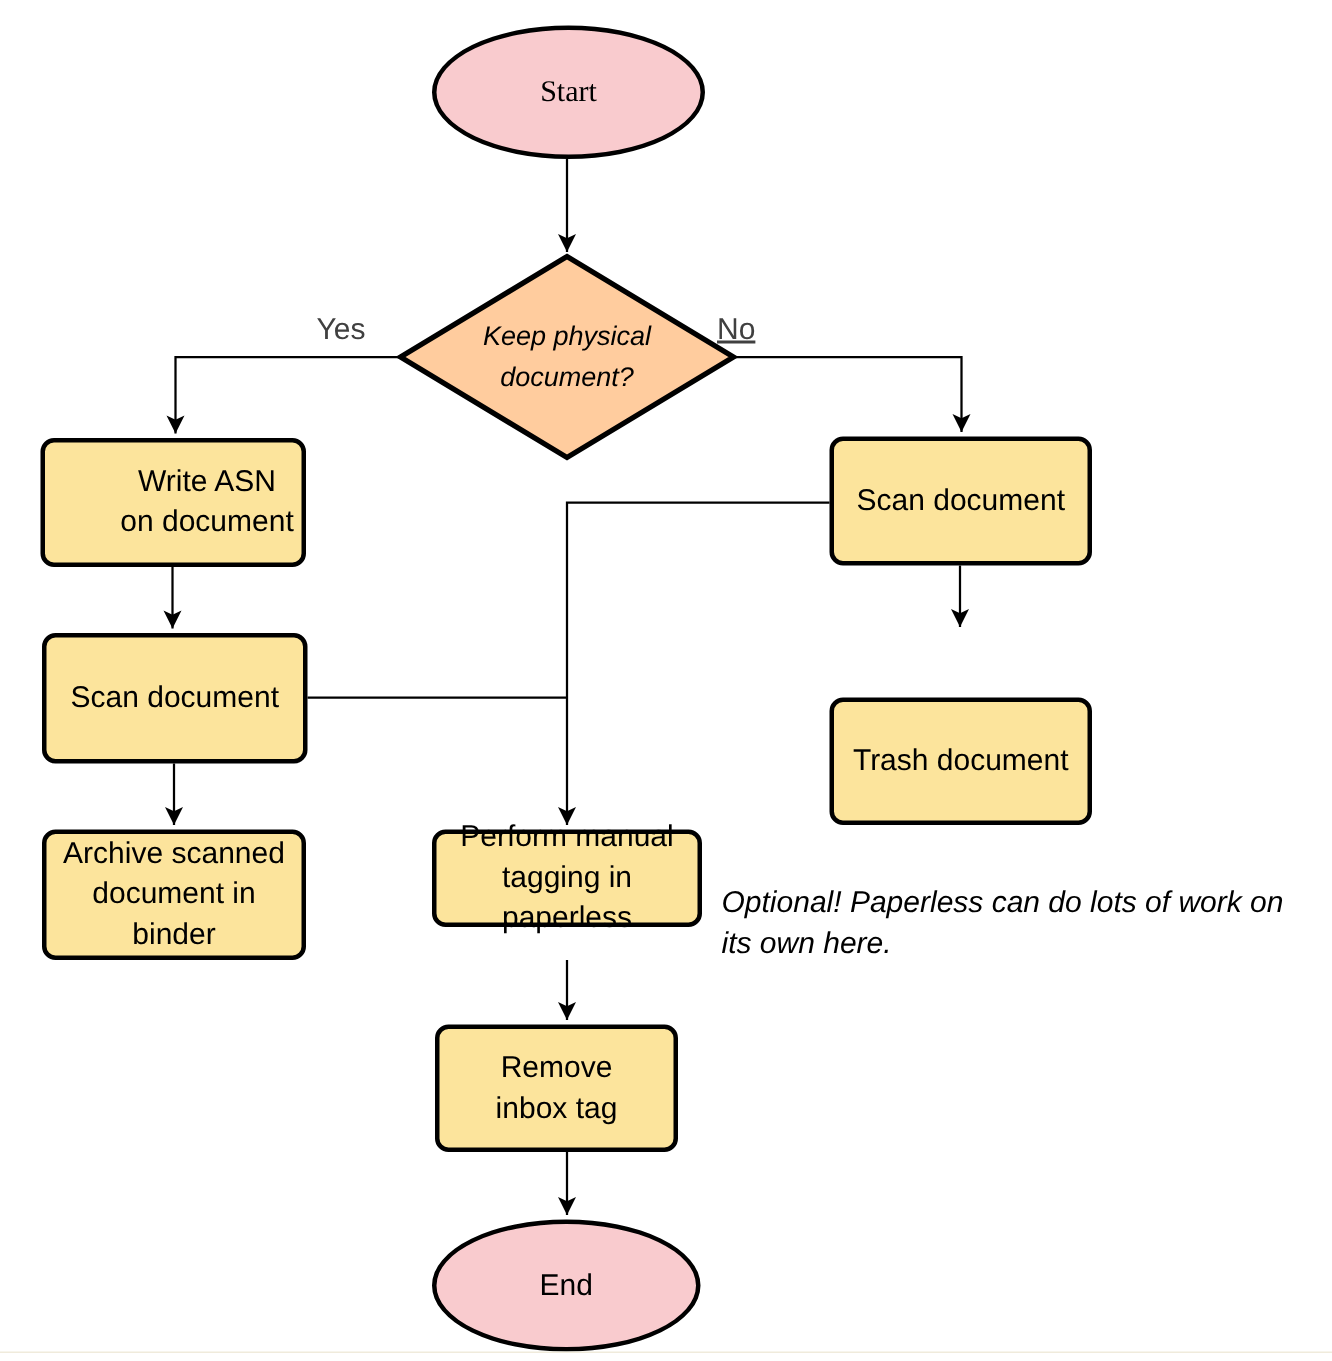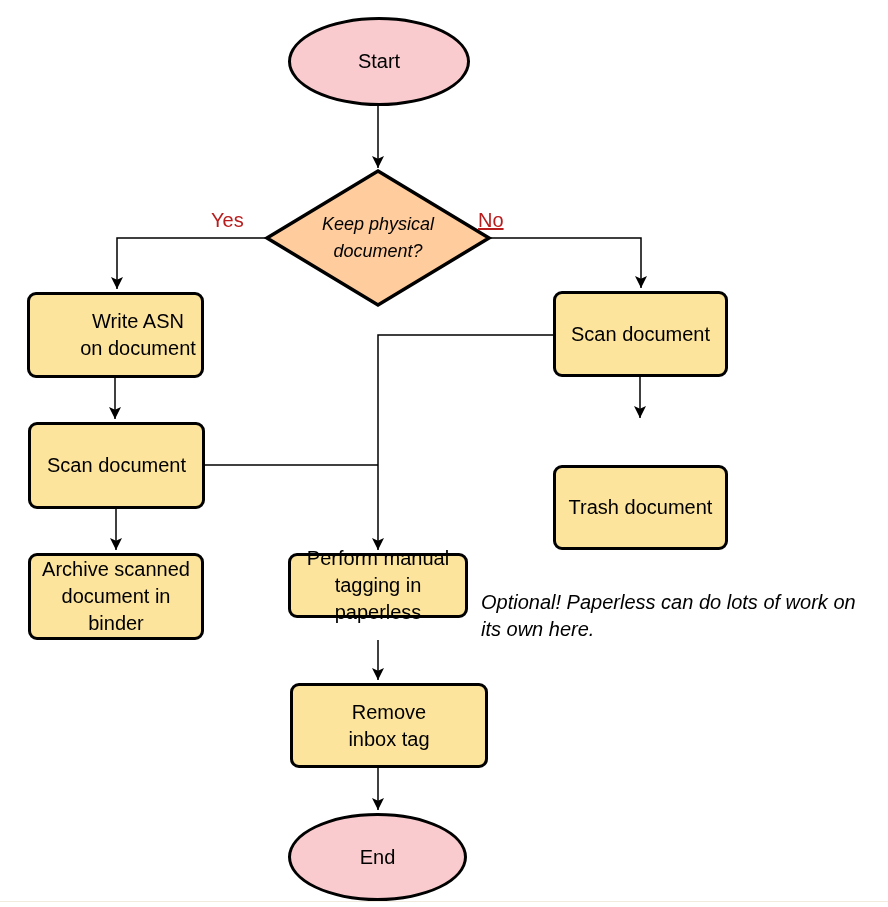--- a/index.html
+++ b/index.html
@@ -66,36 +66,36 @@
     align-items: center;
     justify-content: center;
     text-align: center;
     white-space: pre-line;
     font-size: 18px;
     line-height: 27px;
     color: #000;
     font-style: italic;
   }
   
-  .n-start       { left: 288px; top: 17px;  width: 182px; height: 89px; }
+  .n-start       { left: 288px; top: 17px;  width: 182px; height: 89px; font-family: Liberation Serif, serif; }
   .n-write-asn   { left: 27px;  top: 292px; width: 177px; height: 86px; padding-left: 45px; }
   .n-scan-left   { left: 28px;  top: 422px; width: 177px; height: 87px; }
   .n-archive     { left: 28px;  top: 553px; width: 176px; height: 87px; }
   .n-scan-right  { left: 553px; top: 291px; width: 175px; height: 86px; }
   .n-trash       { left: 553px; top: 421px; width: 175px; height: 85px; margin-top: 44px; }
   .n-tagging     { left: 288px; top: 553px; width: 180px; height: 65px; }
-  .n-remove      { left: 290px; top: 683px; width: 198px; height: 85px; }
+  .n-remove      { left: 290px; top: 683px; width: 162px; height: 85px; }
   .n-end         { left: 288px; top: 813px; width: 179px; height: 88px; }
   .n-decision-label { left: 280px; top: 210px; width: 196px; height: 56px; }
 
   .edge-label {
     position: absolute;
     font-size: 20px;
     line-height: 22px;
-    color: #b91c1c;
+    color: #404040;
   }
   .l-yes { left: 211px; top: 209px; }
   .l-no  { left: 478px; top: 209px; text-decoration: underline; }
 
   .annotation {
     position: absolute;
     left: 481px;
     top: 589px;
     width: 410px;
     font-size: 20px;

